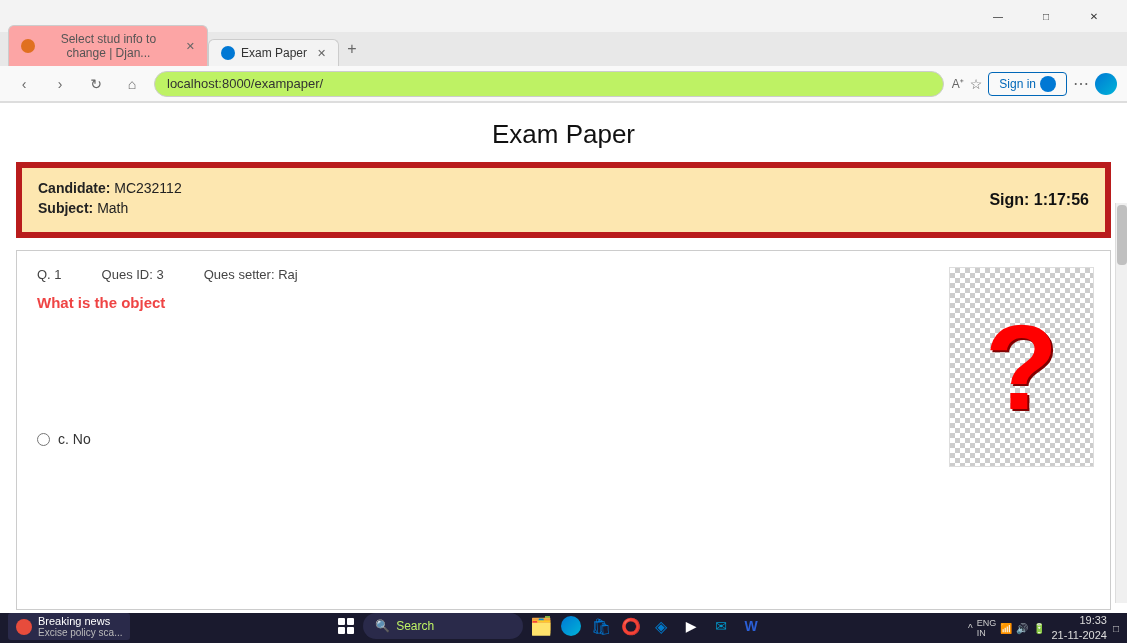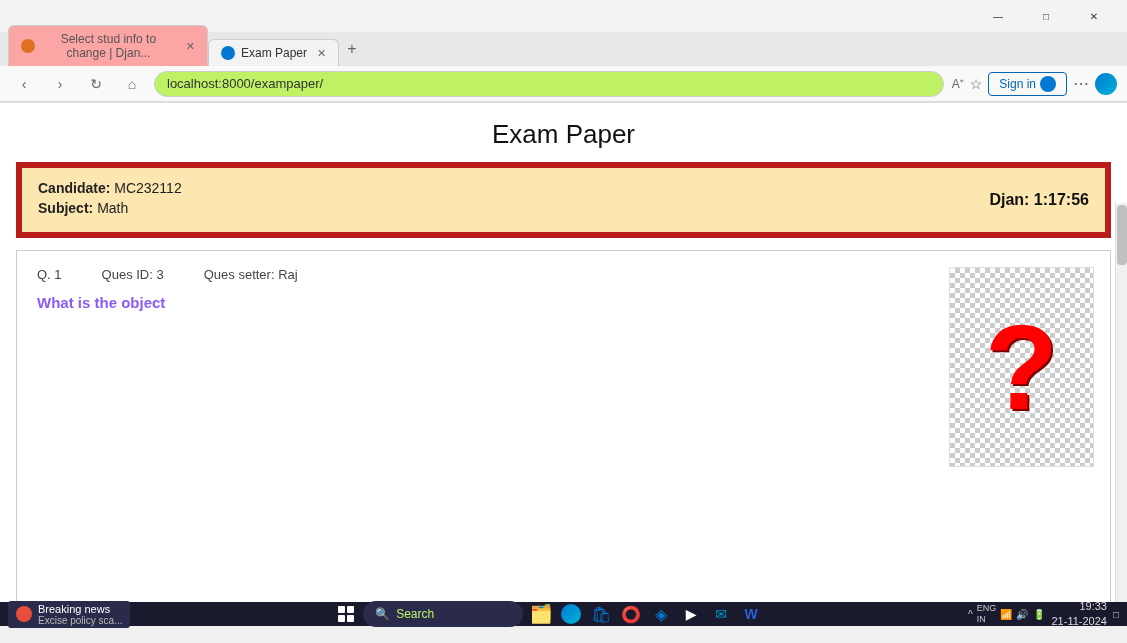--- a/index.html
+++ b/index.html
@@ -30,28 +30,28 @@
     .page-title { text-align: center; font-size: 26px; font-weight: 400; padding: 16px 0 12px; color: #111; }
 
     .candidate-info { background: #fde7b0; border: 6px solid #b91c1c; margin: 0 16px 12px; padding: 12px 16px; display: flex; justify-content: space-between; align-items: center; }
     .candidate-left { }
     .candidate-line { font-size: 14px; color: #222; margin-bottom: 4px; }
     .candidate-line span.bold { font-weight: 700; }
     .time-display { font-size: 16px; font-weight: 700; color: #111; }
 
     .question-container { margin: 0 16px 10px; border: 1px solid #ccc; padding: 16px 20px; position: relative; background: white; }
     .question-header { display: flex; gap: 40px; font-size: 13px; color: #444; margin-bottom: 12px; }
-    .question-text { font-size: 15px; font-weight: 700; color: #8b5cf6; margin-bottom: 28px; }
+    .question-text { font-size: 15px; font-weight: 700; color: #ef4444; margin-bottom: 28px; }
     .option-row { display: flex; align-items: center; gap: 8px; font-size: 14px; color: #333; margin-bottom: 10px; }
     .option-row input[type="radio"] { cursor: pointer; }
     .question-image { position: absolute; top: 16px; right: 16px; width: 145px; height: 200px; background: repeating-conic-gradient(#ccc 0% 25%, white 0% 50%) 0 0 / 10px 10px; display: flex; align-items: center; justify-content: center; border: 1px solid #ddd; }
     .question-mark { font-size: 120px; color: red; font-weight: 900; line-height: 1; text-shadow: 2px 2px 0 #800000; }
 
     
-    .taskbar { height: 24px; background: #1a1a2e; display: flex; align-items: center; justify-content: space-between; padding: 0 8px; position: absolute; bottom: 17px; width: 1127px; }
+    .taskbar { height: 30px; background: #1a1a2e; display: flex; align-items: flex-start; justify-content: space-between; padding: 0 8px; position: absolute; bottom: 0; width: 1127px; }
     .taskbar-left { display: flex; align-items: center; gap: 6px; }
     .taskbar-news { display: flex; align-items: center; gap: 6px; background: #2a2a4a; padding: 2px 8px; border-radius: 3px; cursor: pointer; }
     .news-icon { width: 16px; height: 16px; background: #e74c3c; border-radius: 50%; display: inline-block; }
     .news-text { font-size: 11px; color: #fff; }
     .taskbar-center { display: flex; align-items: center; gap: 4px; }
     .start-btn { width: 26px; height: 26px; display: flex; align-items: center; justify-content: center; cursor: pointer; }
     .start-icon { display: grid; grid-template-columns: 1fr 1fr; gap: 2px; width: 16px; height: 16px; }
     .start-icon-quad { background: white; border-radius: 1px; }
     .search-bar-task { display: flex; align-items: center; background: #2a2a4a; border-radius: 14px; padding: 2px 12px; gap: 6px; height: 26px; min-width: 160px; cursor: pointer; }
     .search-bar-task span { font-size: 12px; color: #bef264; }
@@ -120,39 +120,43 @@
       <div class="candidate-line">
         <span class="bold">Candidate:</span>
         <span>MC232112</span>
       </div>
       <div class="candidate-line">
         <span class="bold">Subject:</span>
         <span>Math</span>
       </div>
     </div>
     <div class="time-display">
-      <span>Djan:</span>
+      <span>Sign:</span>
       <span>1:17:56</span>
     </div>
   </div>
 
   <div class="question-container" style="min-height:360px;">
     <div class="question-header">
       <span>Q. 1</span>
       <span>Ques ID: 3</span>
       <span>Ques setter: Raj</span>
     </div>
     <div class="question-text">What is the object</div>
 
 
     <div class="question-image">
       <span class="question-mark">?</span>
     </div>
 
     <div style="margin-top:120px;">
+      <div class="option-row">
+        <input type="radio" name="q1" id="q1c" style="">
+        <label for="q1c">c. No</label>
+      </div>
     </div>
   </div>
 
   <div class="question-container" style="min-height:80px;overflow:hidden;">
     
     
   </div>
 
   <div class="scrollbar">
     <div class="scrollbar-thumb"></div>

